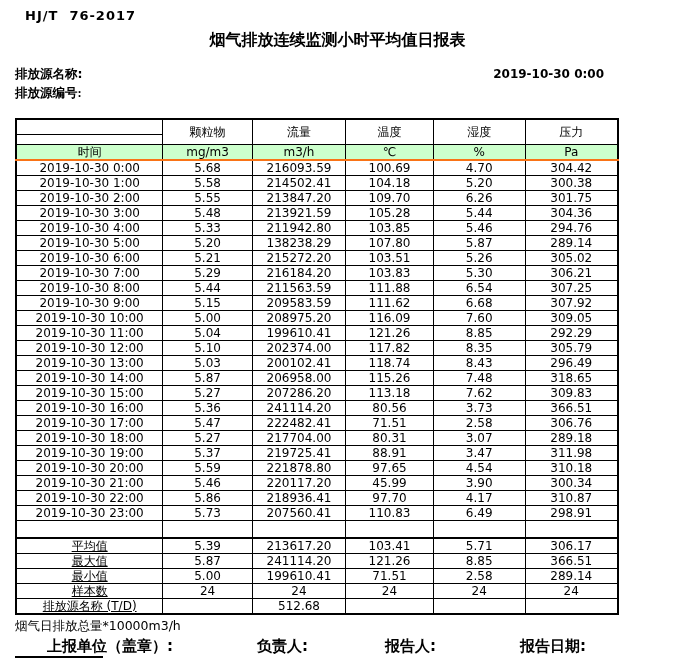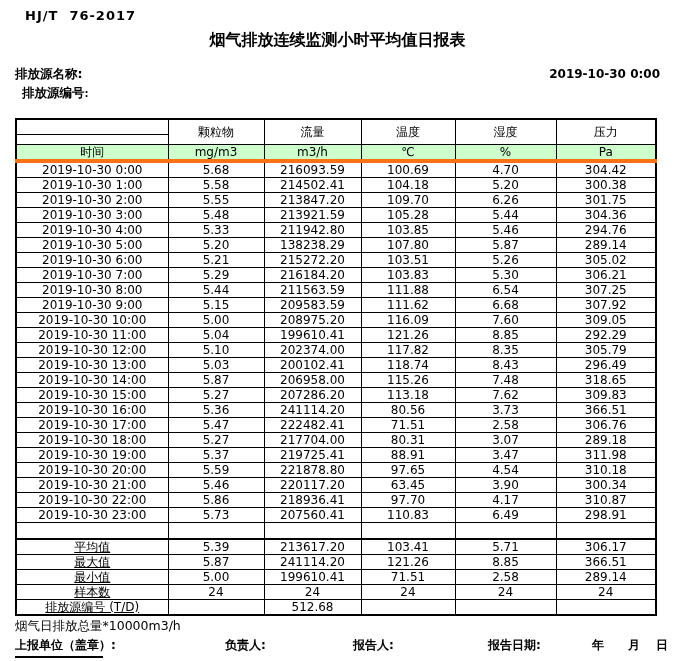--- a/index.html
+++ b/index.html
@@ -3,63 +3,63 @@
 <meta charset="utf-8">
 <style>
   * { box-sizing: border-box; }
   html, body { margin: 0; padding: 0; }
   body {
     width: 675px; height: 661px;
     background: #ffffff;
     font-family: "DejaVu Sans", "Liberation Sans", sans-serif;
     color: #000;
   }
-  .page { position: relative; width: 675px; height: 661px; overflow: hidden; }
+  .page { position: relative; width: 619px; height: 661px; overflow: hidden; }
 
   .std-code {
     position: absolute; left: 25px; top: 8px;
     font-size: 13px; font-weight: bold; letter-spacing: 1px; white-space: pre;
   }
   .doc-title {
     position: absolute; left: 0; top: 30px; width: 675px;
     text-align: center; font-size: 16px; font-weight: bold;
   }
   .src-name { position: absolute; left: 15px; top: 66px; font-size: 12.5px; font-weight: bold; }
-  .src-id   { position: absolute; left: 22px; top: 85px; font-size: 12.5px; font-weight: bold; font-family: Liberation Serif, serif; }
+  .src-id   { position: absolute; left: 15px; top: 85px; font-size: 12.5px; font-weight: bold; font-family: Liberation Serif, serif; }
   .dt       { position: absolute; right: 15px; top: 67px; font-size: 12px; font-weight: bold; }
 
   table.report {
     position: absolute; left: 15px; top: 118px;
     border-collapse: collapse; table-layout: fixed;
     border: 2px solid #000;
   }
   table.report td {
     border: 1px solid #000;
     font-size: 12px; line-height: 14px; height: 15px;
     text-align: center; vertical-align: middle;
     padding: 0 2px; white-space: nowrap; overflow: hidden;
   }
   tr.hdr-r1 td { height: 15px; margin-left: 44px; }
   tr.hdr-r2 td { height: 10px; }
   tr.units-row td {
     background: var(--green, #ccffcc);
     border-top: 1px solid #000;
-    border-bottom: 4px solid #f97316;
+    border-bottom: 2px solid #f97316;
     height: 16px;
   }
   tr.blank-row td { height: 17px; }
   tr.summary-row td { height: 15px; }
   tr.summary-row.first td { border-top: 2px solid #000; }
   .sum-label { text-decoration: underline; margin-top: 20px; }
 
   .foot-note {
     position: absolute; left: 15px; top: 618px;
     font-size: 12.5px; font-weight: normal;
   }
-  .sign-row span { position: absolute; top: 637px; font-size: 12px; font-weight: bold; white-space: nowrap; }
+  .sign-row span { position: absolute; top: 637px; font-size: 15px; font-weight: bold; white-space: nowrap; margin-left: 32px; }
   .lbl-unit  { left: 15px; }
   .lbl-resp  { left: 225px; }
   .lbl-rept  { left: 353px; }
   .lbl-date  { left: 488px; }
   .lbl-year  { left: 592px; }
   .lbl-month { left: 628px; }
   .lbl-day   { left: 656px; }
 
   .partial-line {
     position: absolute; left: 15px; top: 656px;
@@ -273,21 +273,21 @@
           <td>5.59</td>
           <td>221878.80</td>
           <td>97.65</td>
           <td>4.54</td>
           <td>310.18</td>
         </tr>
         <tr class="data-row">
           <td>2019-10-30 21:00</td>
           <td>5.46</td>
           <td>220117.20</td>
-          <td>63.45</td>
+          <td>45.99</td>
           <td>3.90</td>
           <td>300.34</td>
         </tr>
         <tr class="data-row">
           <td>2019-10-30 22:00</td>
           <td>5.86</td>
           <td>218936.41</td>
           <td>97.70</td>
           <td>4.17</td>
           <td>310.87</td>
@@ -334,21 +334,21 @@
         </tr>
         <tr class="summary-row">
           <td><span class="sum-label">样本数</span></td>
           <td>24</td>
           <td>24</td>
           <td>24</td>
           <td>24</td>
           <td>24</td>
         </tr>
         <tr class="summary-row">
-          <td><span class="sum-label">排放源编号 (T/D)</span></td>
+          <td><span class="sum-label">排放源名称 (T/D)</span></td>
           <td></td>
           <td>512.68</td>
           <td></td>
           <td></td>
           <td></td>
         </tr>
       </tbody>
   </table>
 
   <div class="foot-note">烟气日排放总量*10000m3/h</div>

